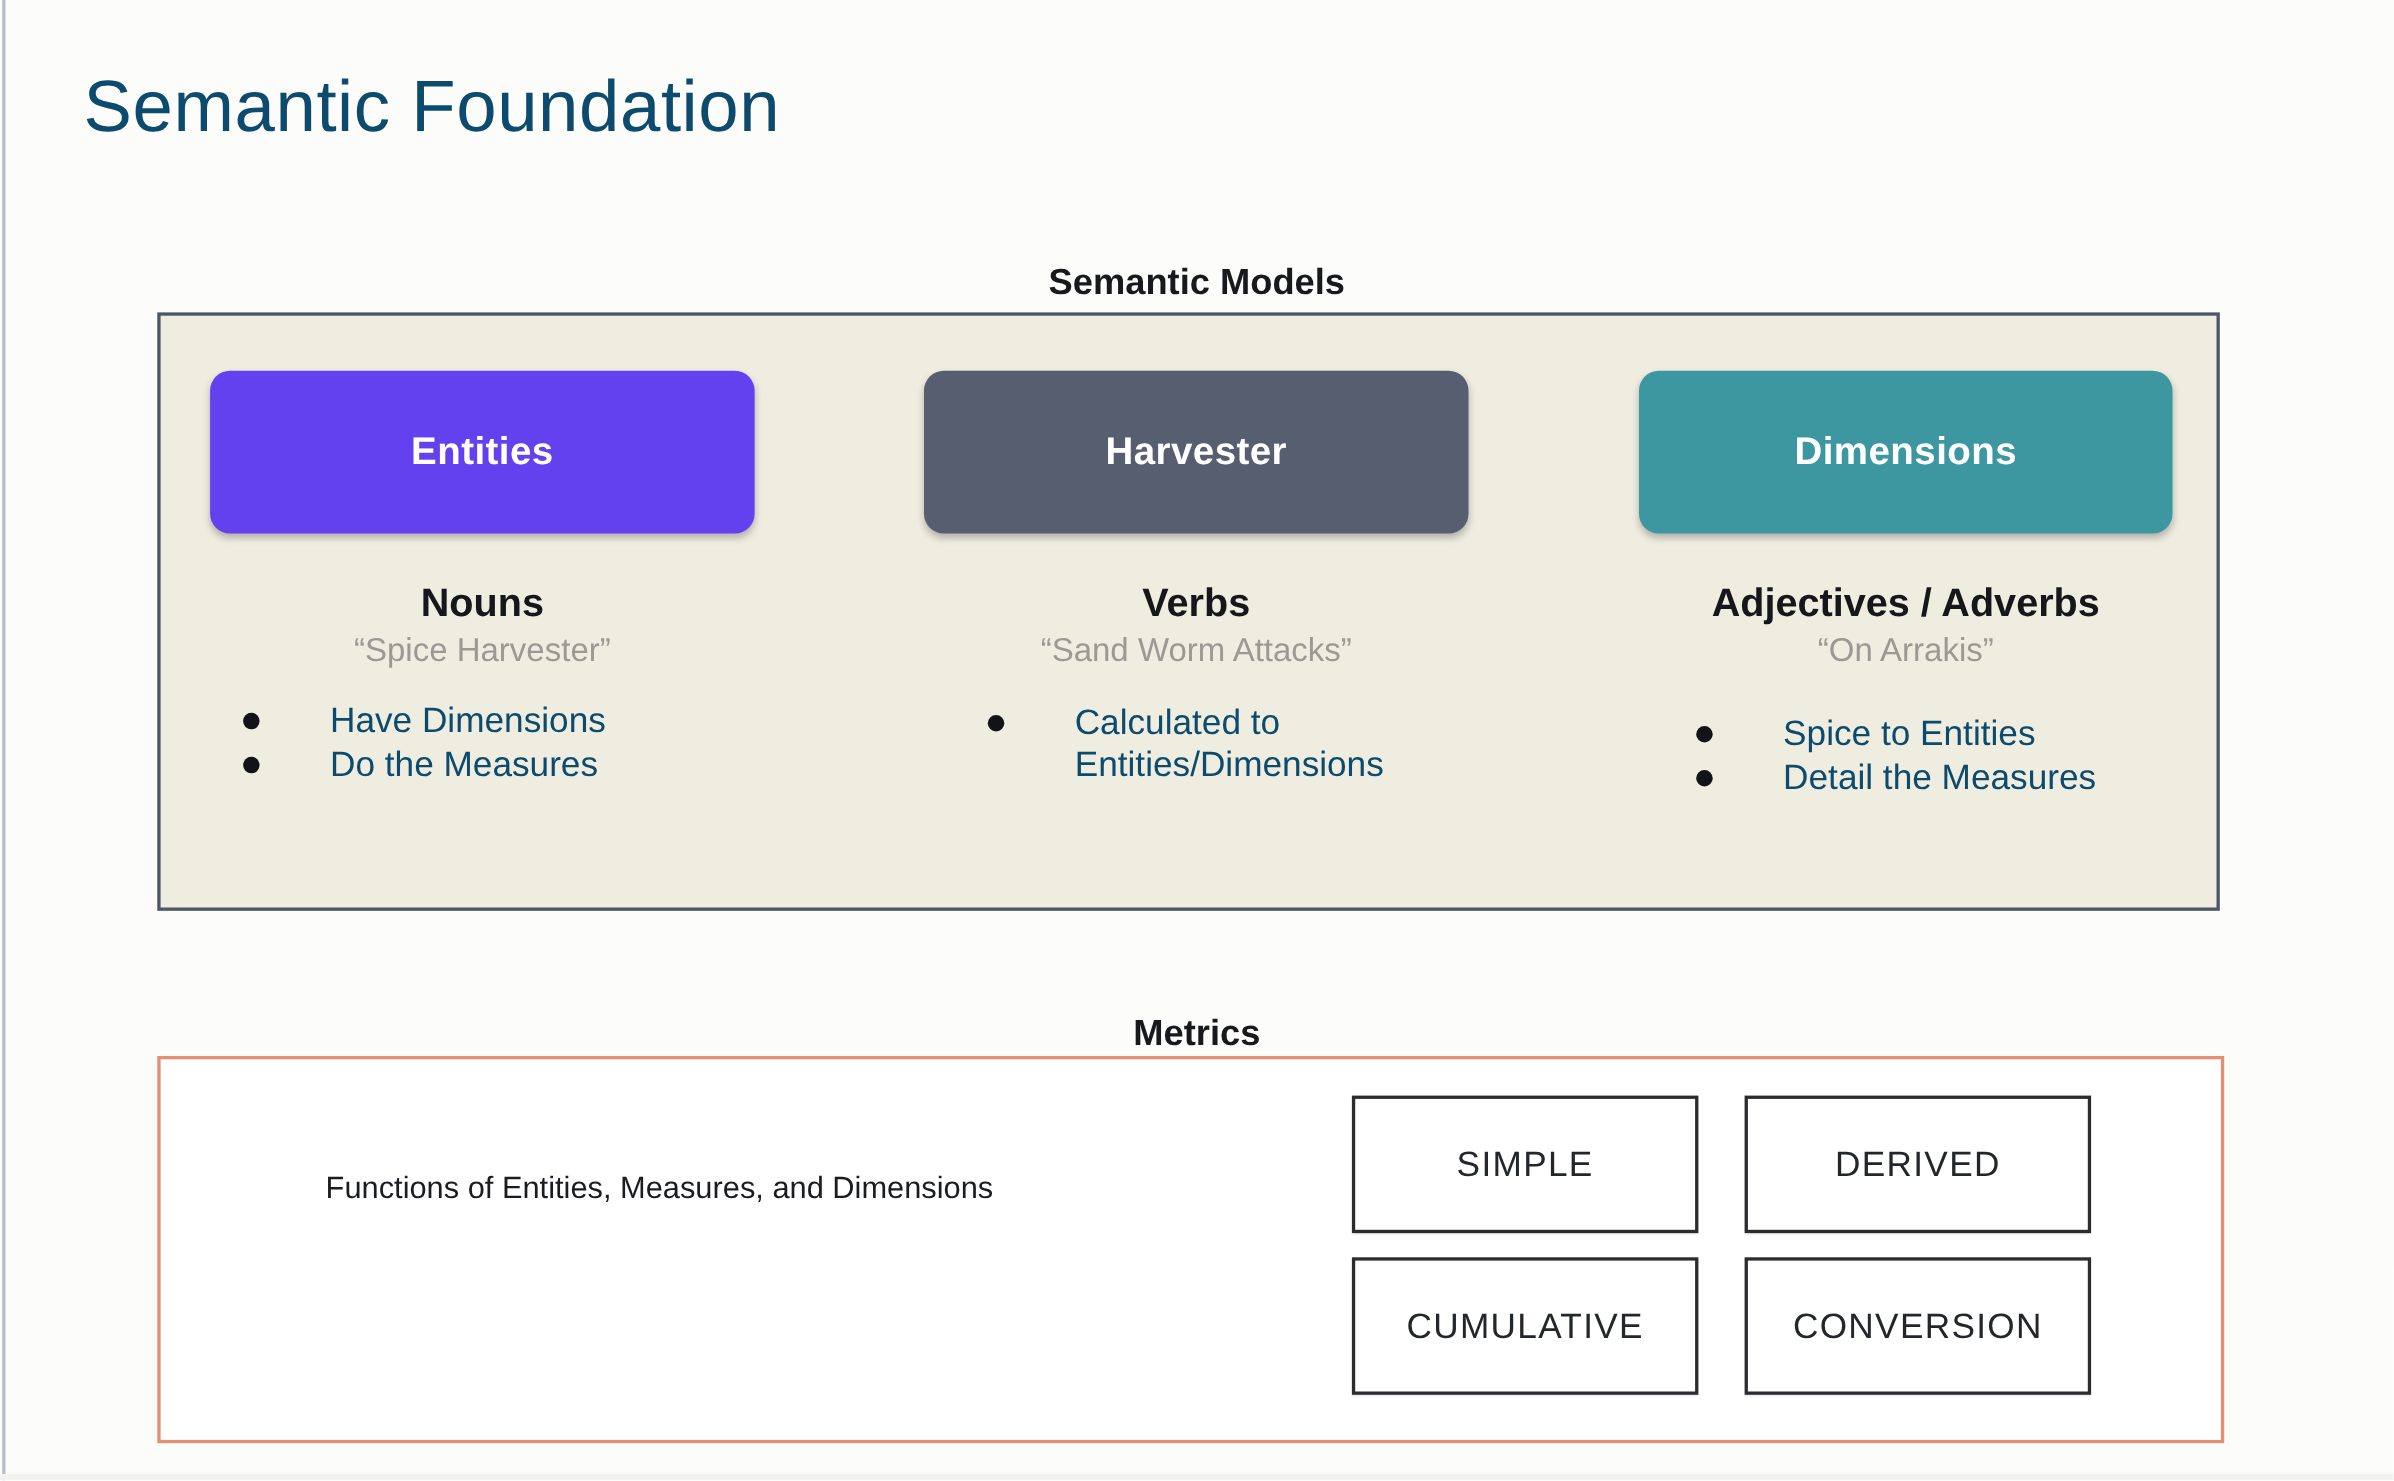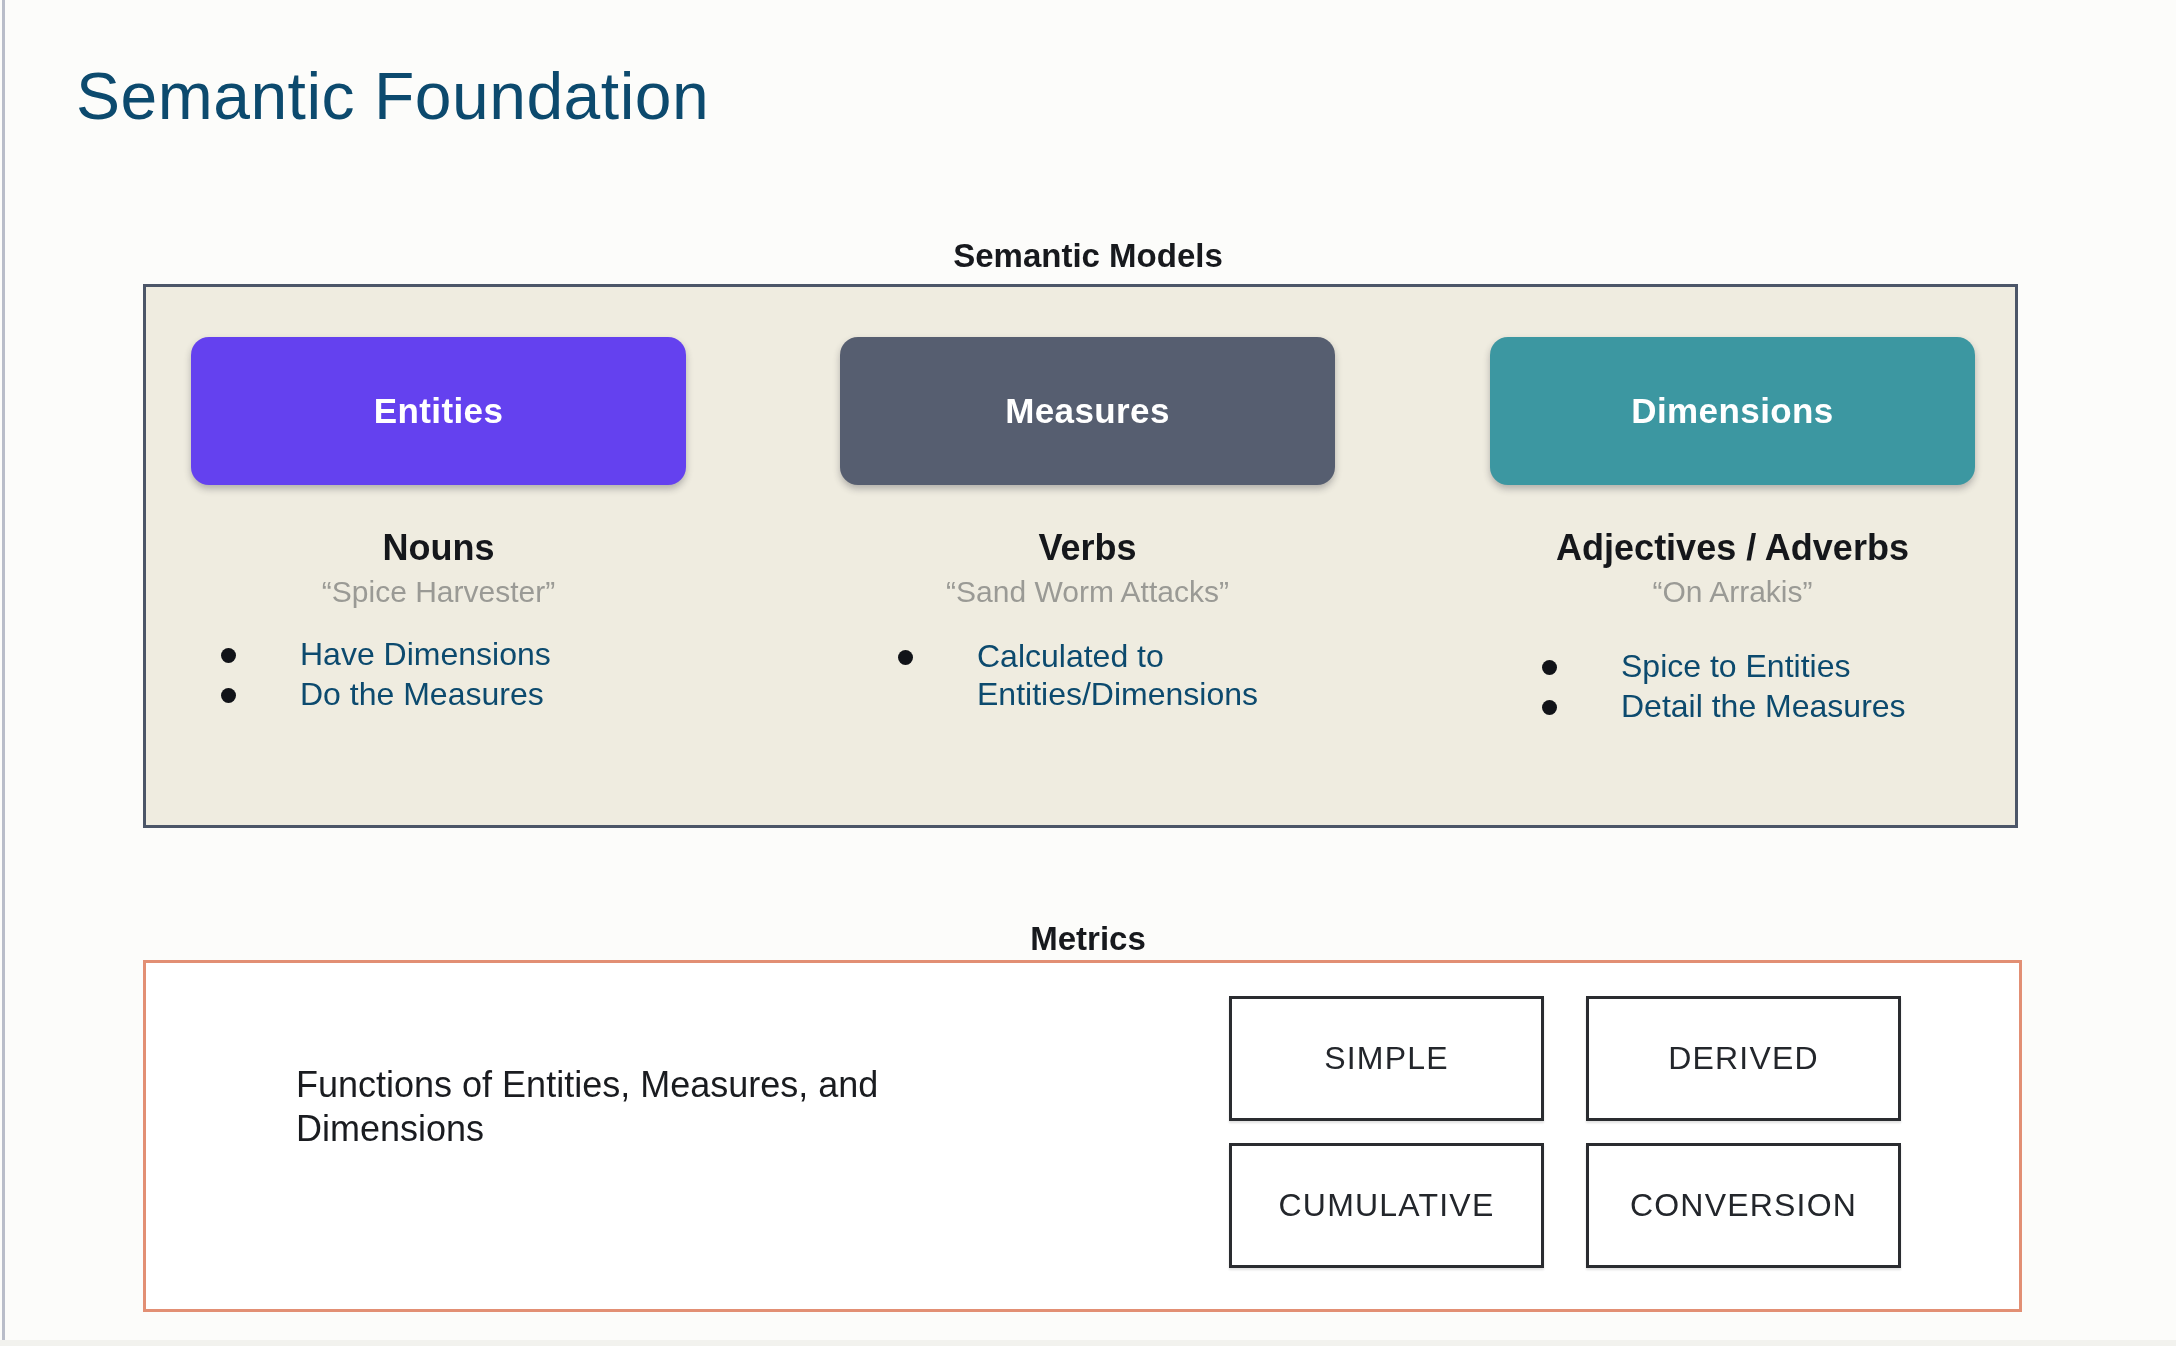--- a/index.html
+++ b/index.html
@@ -165,21 +165,21 @@
     height: 352px;
     background: #ffffff;
     border: 3px solid #e28f74;
     box-sizing: border-box;
   }
   .metrics-desc {
     position: absolute;
     left: 150px;
     top: 100px;
     width: 700px;
-    font-size: 36px;
+    font-size: 28px;
     font-weight: 400;
     color: #1a1c20;
     line-height: 1.22;
   }
   .metrics-grid {
     position: absolute;
     left: 1083px;
     top: 33px;
     width: 700px;
     display: grid;
@@ -231,21 +231,21 @@
         </div>
         <div class="bullet-row">
           <div class="bullet-dot"></div>
           <div class="bullet-text">Do the Measures</div>
         </div>
       </div>
     </div>
 
     <div class="model-col" id="col-measures">
       <div class="chip" id="chip-measures">
-        <span>Measures</span>
+        <span>Harvester</span>
       </div>
       <div class="pos-title">Verbs</div>
       <div class="pos-example">“Sand Worm Attacks”</div>
       <div class="bullets">
         <div class="bullet-row">
           <div class="bullet-dot"></div>
           <div class="bullet-text">Calculated to Entities/Dimensions</div>
         </div>
       </div>
     </div>

